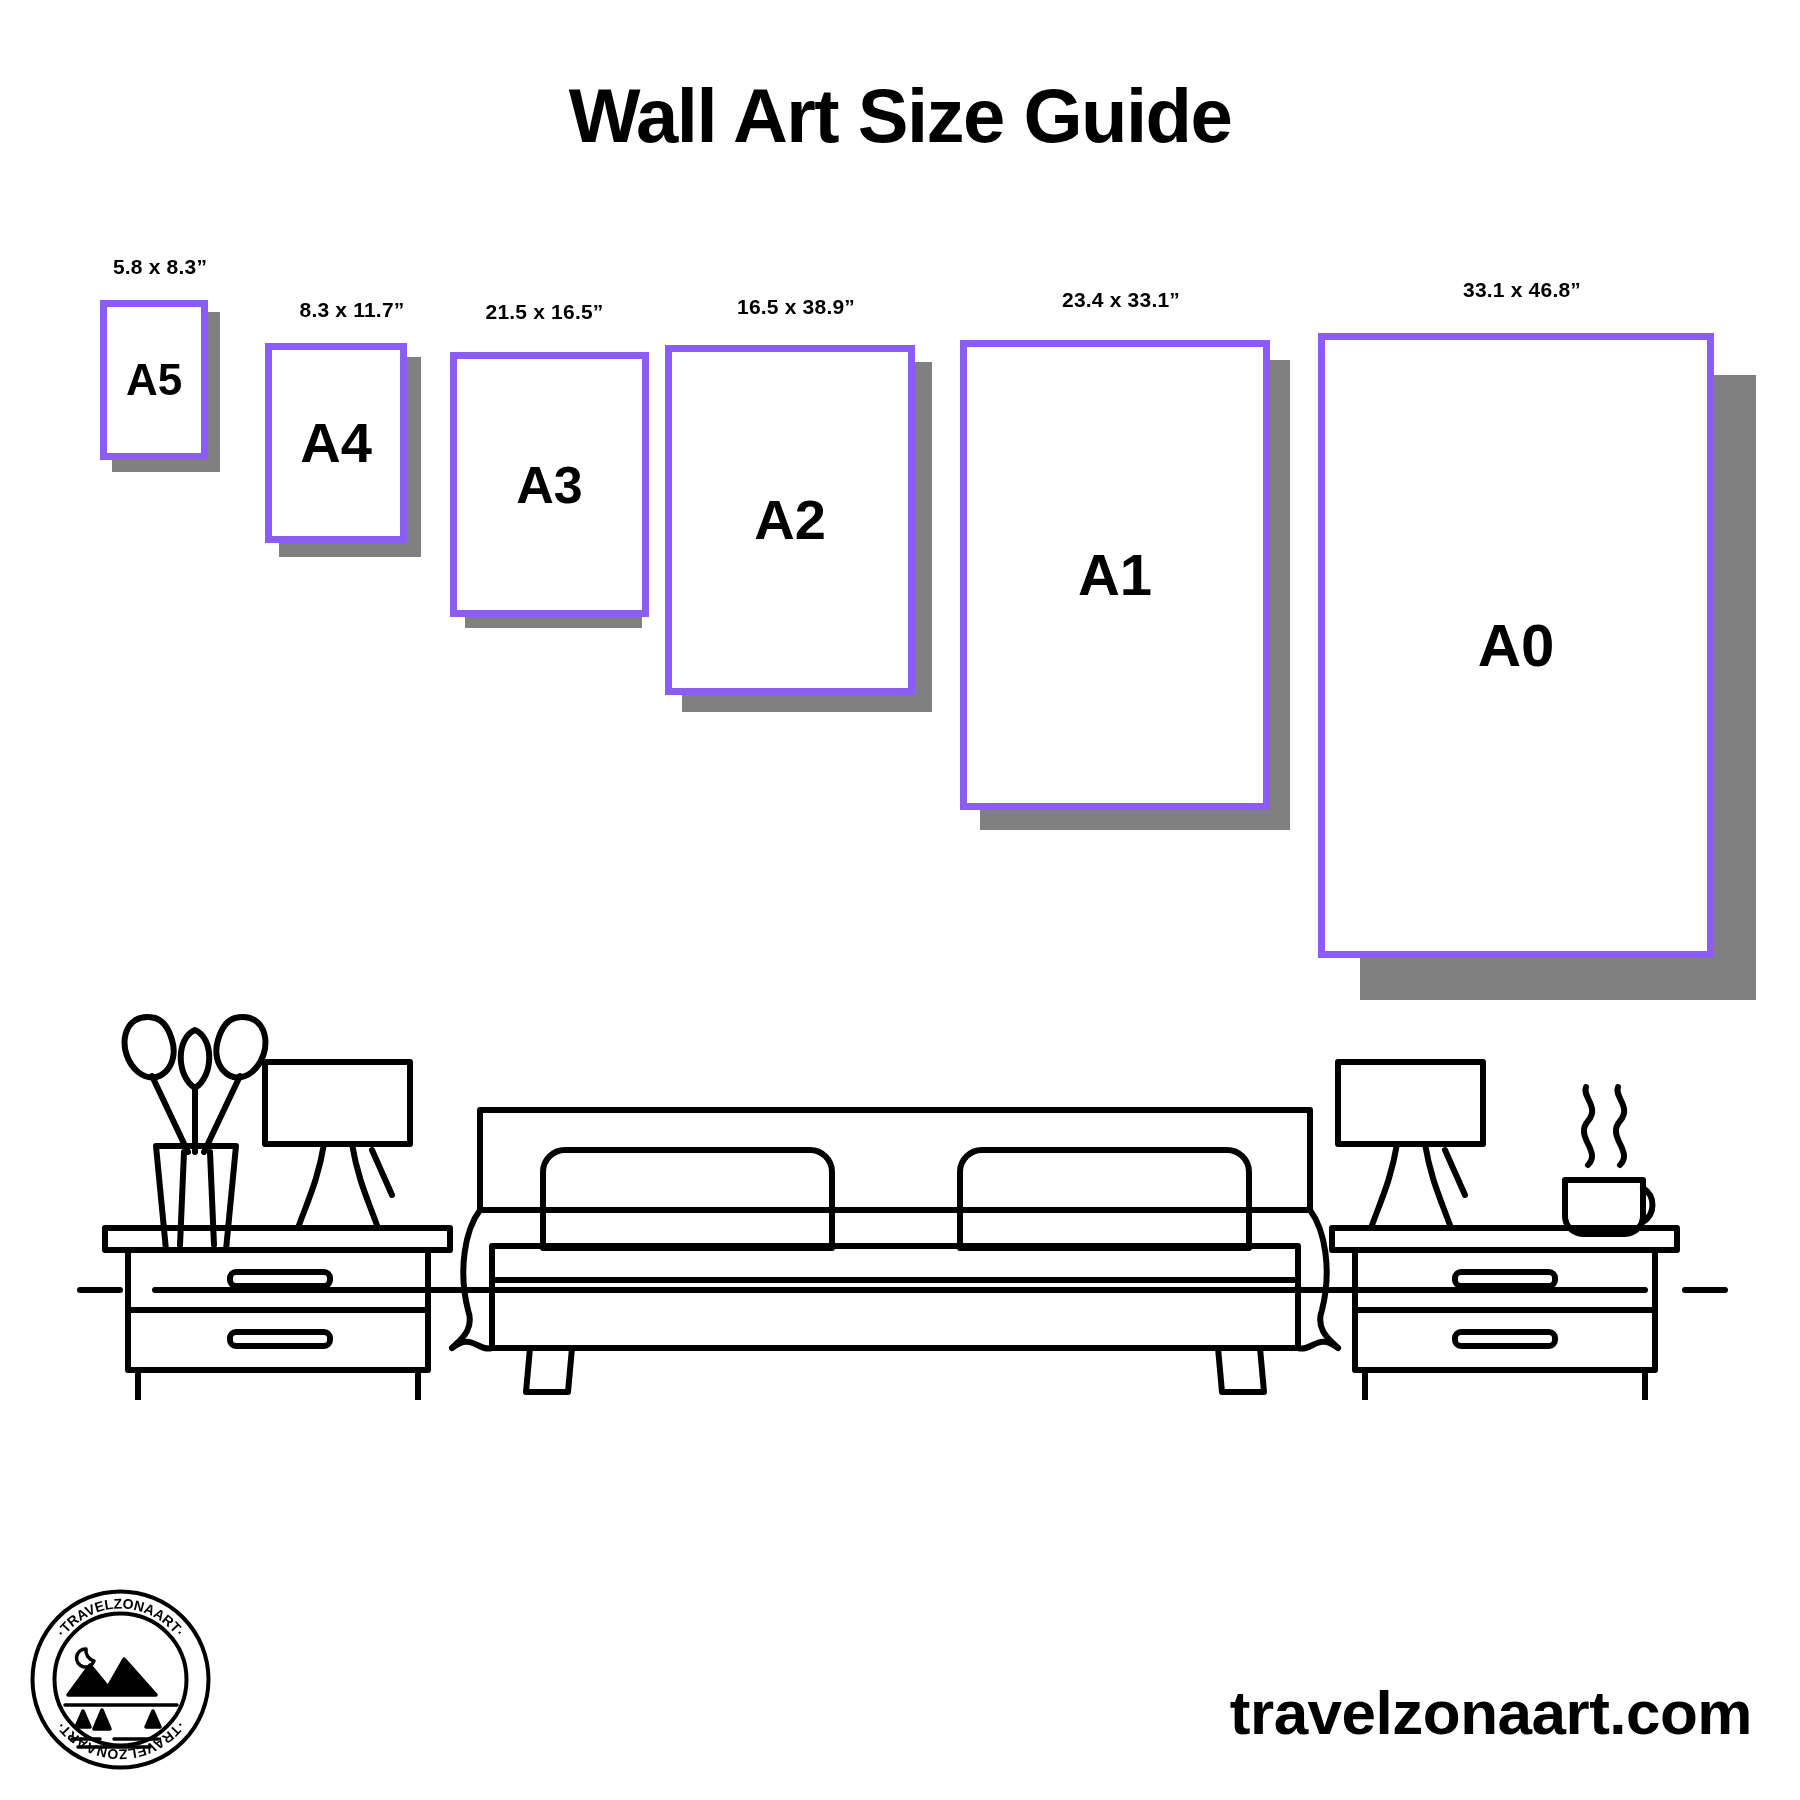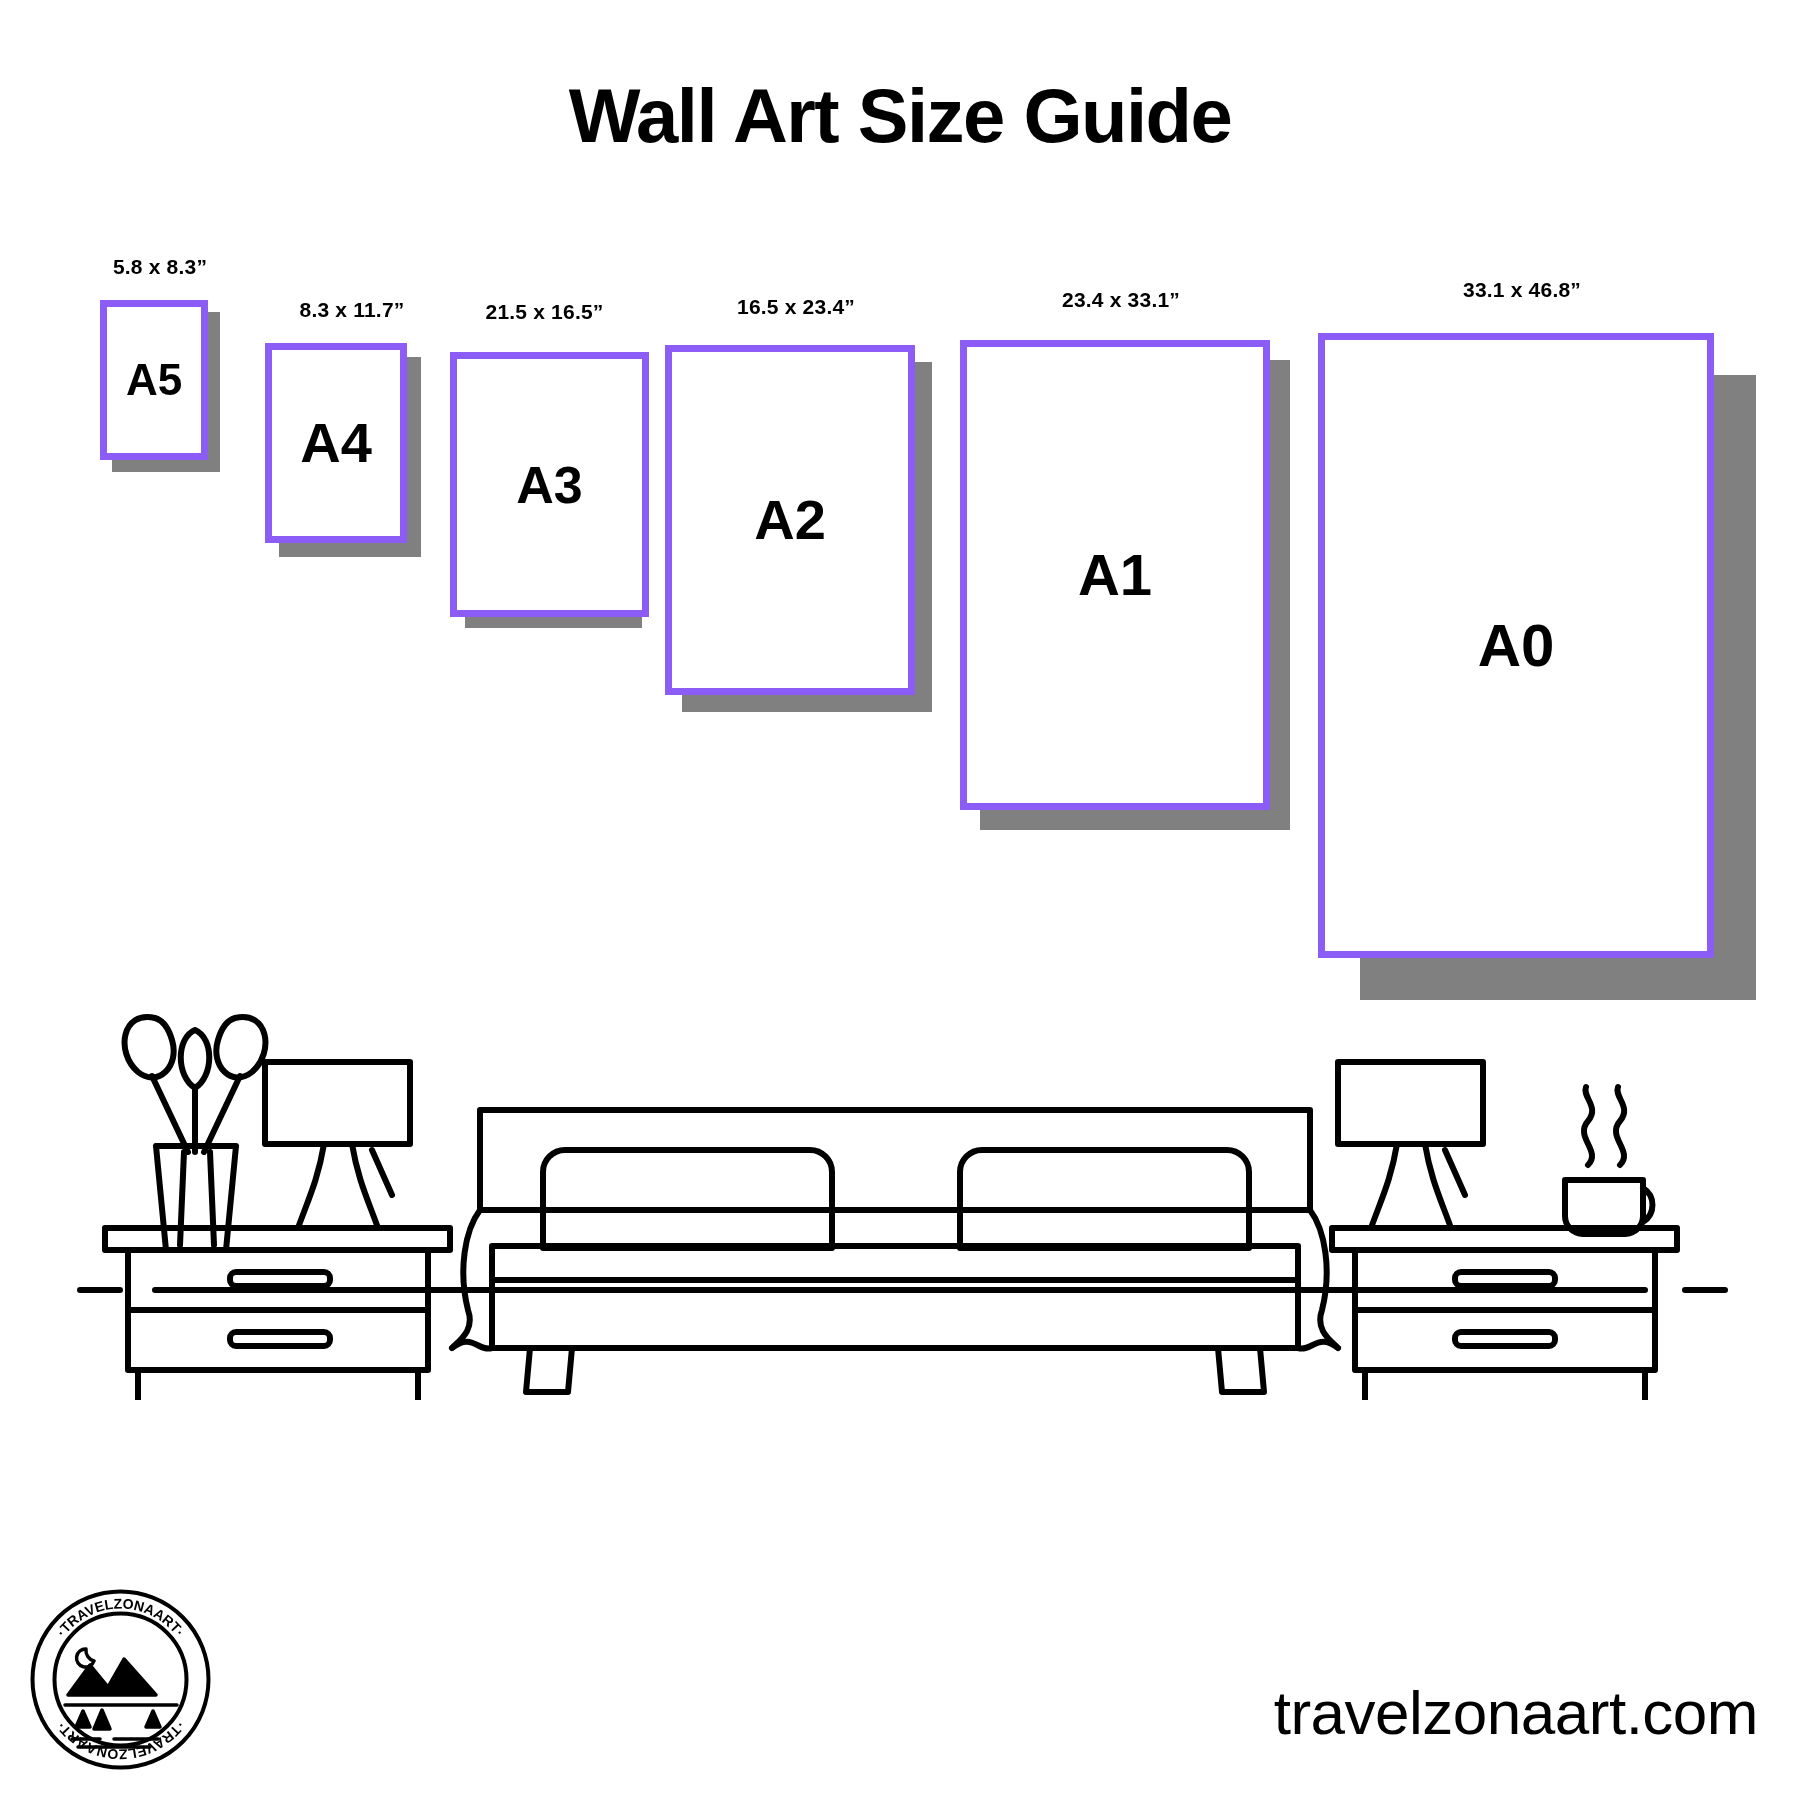--- a/index.html
+++ b/index.html
@@ -65,24 +65,24 @@
     justify-content: center;
   }
   .frame-label {
     font-weight: bold;
     line-height: 1;
   }
 
   
   #site-url {
     position: absolute;
-    right: 42px;
+    right: 48px;
     bottom: 52px;
     font-size: 62px;
-    font-weight: normal;
+    font-weight: bold;
     letter-spacing: -0.5px;
   }
   #logo {
     position: absolute;
     left: 28px;
     bottom: 28px;
     width: 185px;
     height: 185px;
   }
 
@@ -120,21 +120,21 @@
 
   <div class="frame-group" style="left:450px; top:348px; width:177px; height:265px;">
     <div class="frame-dim" style="top:-48px;">21.5 x 16.5”</div>
     <div class="frame-shadow" style="left:15px; top:15px; width:177px; height:265px;"></div>
     <div class="frame-box" style="left:0; top:4px; width:199px; height:265px;">
       <span class="frame-label" style="font-size:52px;">A3</span>
     </div>
   </div>
 
   <div class="frame-group" style="left:665px; top:345px; width:250px; height:350px;">
-    <div class="frame-dim" style="top:-50px;">16.5 x 23.4”</div>
+    <div class="frame-dim" style="top:-50px;">16.5 x 38.9”</div>
     <div class="frame-shadow" style="left:17px; top:17px; width:250px; height:350px;"></div>
     <div class="frame-box" style="left:0; top:0; width:250px; height:350px;">
       <span class="frame-label" style="font-size:56px;">A2</span>
     </div>
   </div>
 
   <div class="frame-group" style="left:960px; top:340px; width:310px; height:470px;">
     <div class="frame-dim" style="top:-52px;">23.4 x 33.1”</div>
     <div class="frame-shadow" style="left:20px; top:20px; width:310px; height:470px;"></div>
     <div class="frame-box" style="left:0; top:0; width:310px; height:470px;">

